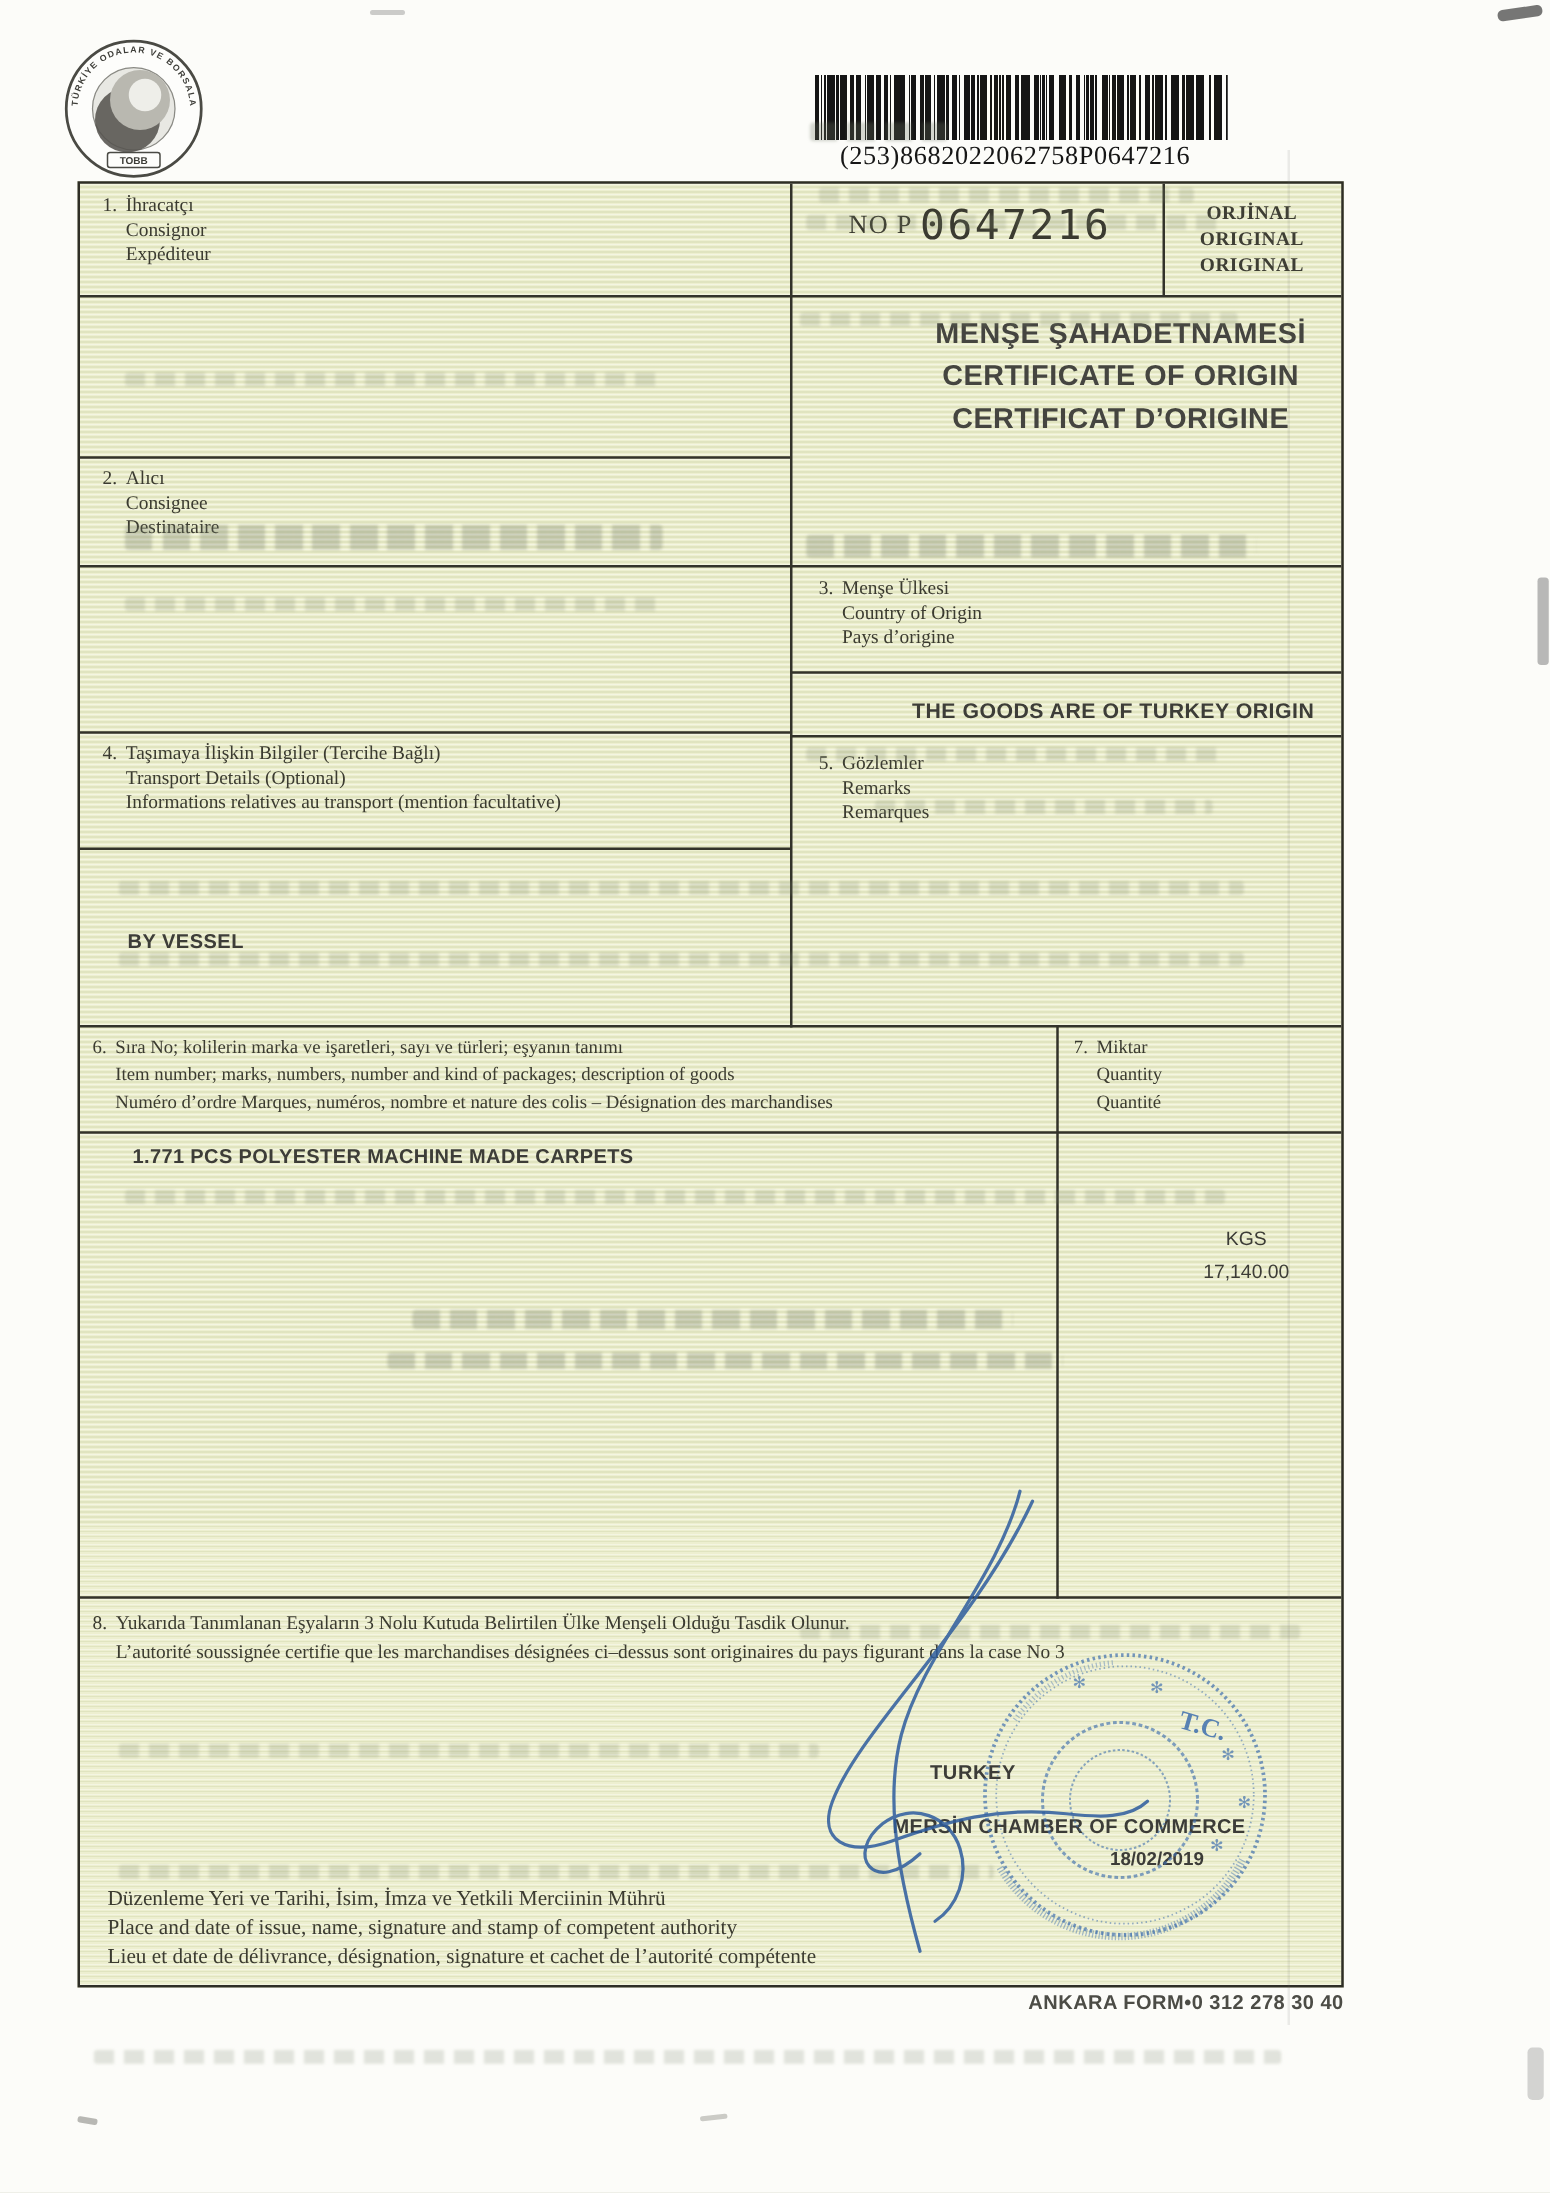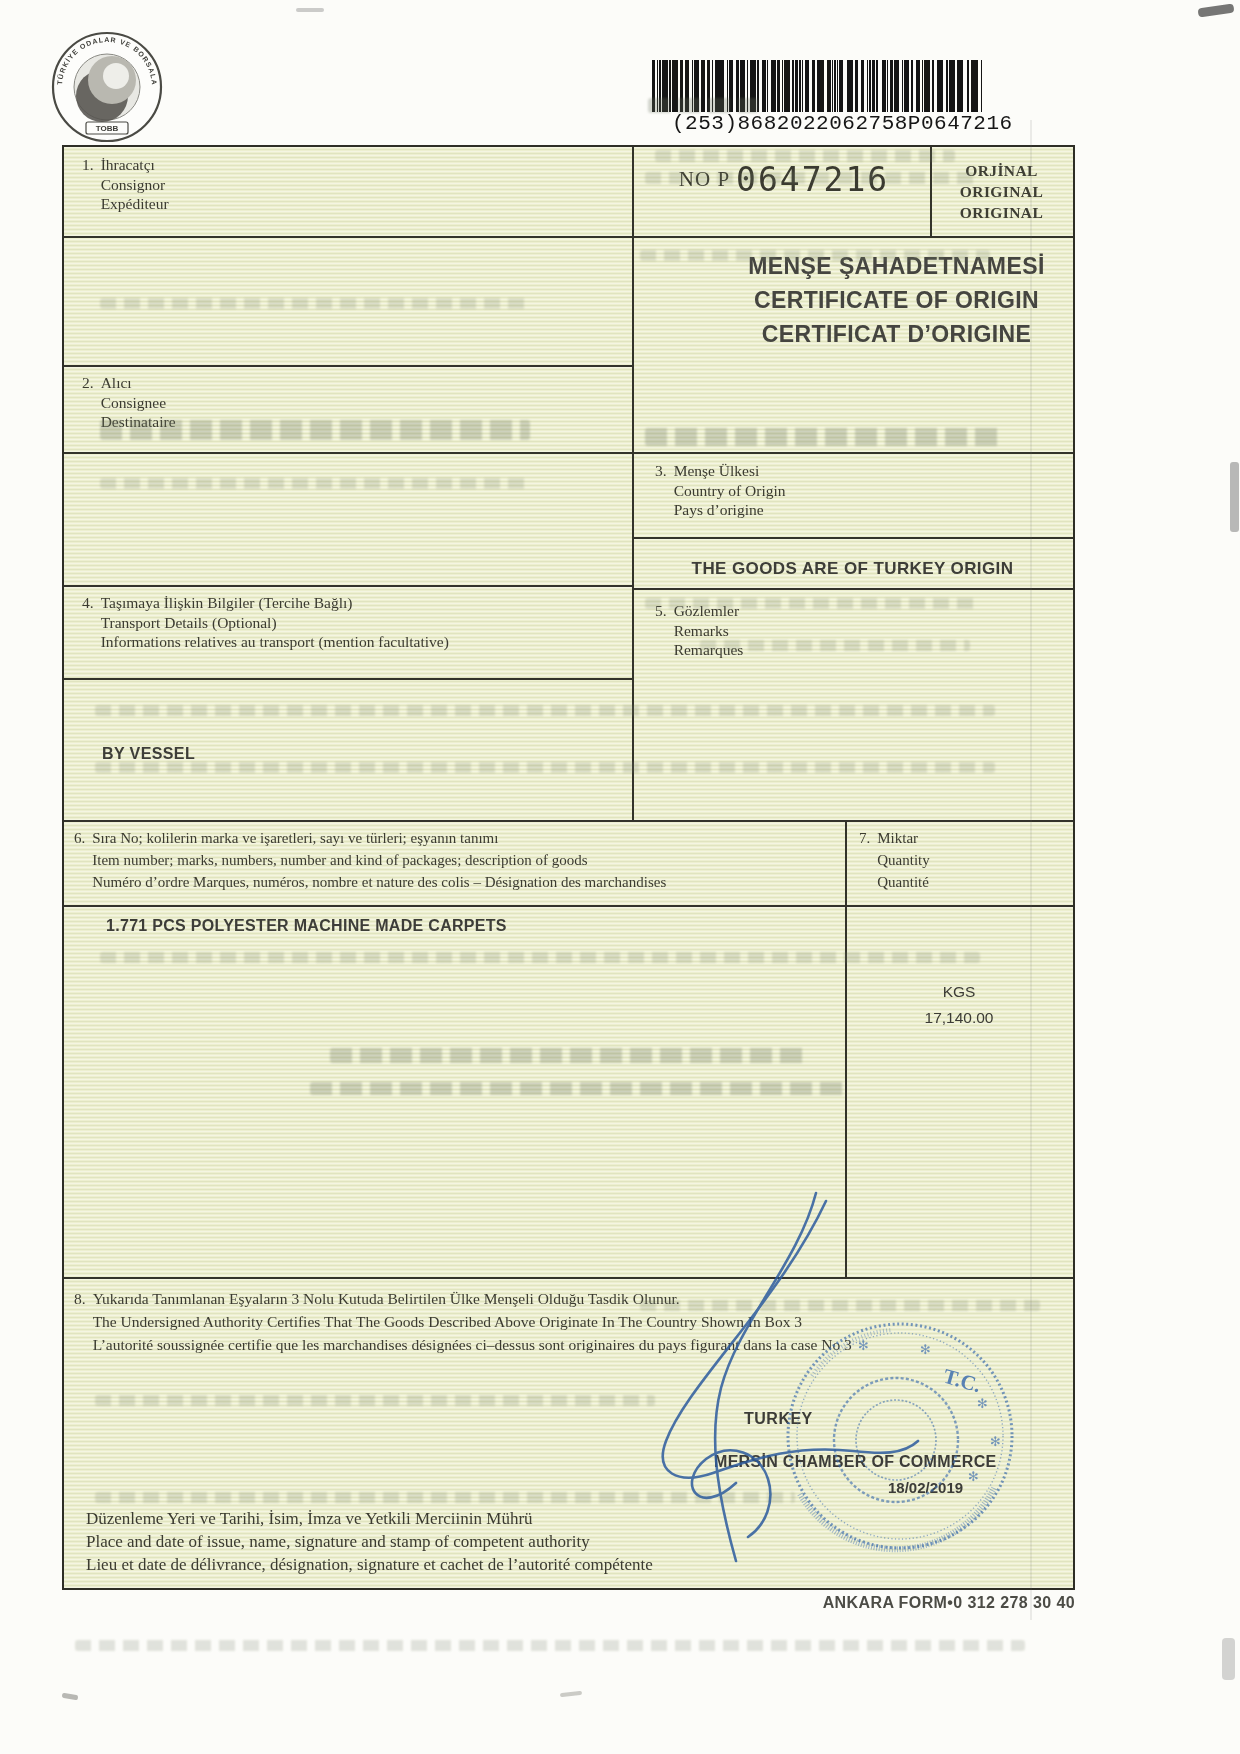--- a/index.html
+++ b/index.html
@@ -15,36 +15,36 @@
   .hl{position:absolute;height:2px;background:#33332a;}
   .vl{position:absolute;width:2px;background:#33332a;}
   
   .lbl{position:absolute;display:flex;gap:7px;font-size:15.5px;line-height:19.5px;}
   .lbl .num{flex:none;}
   .lbl .ll span{display:block;}
   .lbl.wide{font-size:15px;line-height:22px;}
   .sans-b{font-family:"Liberation Sans",sans-serif;font-weight:bold;color:#3d3d38;}
   .title{position:absolute;text-align:center;font-family:"Liberation Sans",sans-serif;
          font-weight:bold;font-size:23px;line-height:34px;letter-spacing:.4px;color:#454540;}
-  .center-val{position:absolute;text-align:center;}
+  .center-val{position:absolute;text-align:center;padding-left:38px;}
   
   .no-box{position:absolute;display:flex;align-items:center;justify-content:center;gap:6px;}
   .no-prefix{font-size:21px;letter-spacing:1px;}
   .no-number{font-family:"DejaVu Sans Mono",monospace;font-size:33px;letter-spacing:2px;color:#3a3a30;}
   .orj{position:absolute;text-align:center;font-family:"Liberation Serif",serif;
        font-weight:bold;font-size:15.5px;line-height:21px;letter-spacing:.4px;color:#3e3e34;}
   
   .bars{position:absolute;left:652px;top:60px;width:330px;height:52px;
         background-image:
          repeating-linear-gradient(90deg,#151515 0 2px,rgba(0,0,0,0) 2px 7px),
          repeating-linear-gradient(90deg,#151515 0 3px,rgba(0,0,0,0) 3px 11px),
          repeating-linear-gradient(90deg,#151515 0 1px,rgba(0,0,0,0) 1px 5px),
          repeating-linear-gradient(90deg,#151515 0 2px,rgba(0,0,0,0) 2px 17px);}
-  .bar-text{position:absolute;left:672px;top:112px;width:330px;text-align:right;
-        font-family:Liberation Mono, monospace;font-size:21px;letter-spacing:.5px;color:#161616;}
+  .bar-text{position:absolute;left:672px;top:112px;width:330px;text-align:left;
+        font-family:Liberation Serif, serif;font-size:21px;letter-spacing:.5px;color:#161616;}
   
   .bleed{position:absolute;border-radius:3px;filter:blur(1.1px);
          background:repeating-linear-gradient(90deg,rgba(118,128,104,.20) 0 16px,rgba(118,128,104,0) 16px 24px);}
   .bleed.bold{background:repeating-linear-gradient(90deg,rgba(105,115,95,.28) 0 22px,rgba(105,115,95,0) 22px 30px);}
   
   .stamp{position:absolute;left:772px;top:1316px;}
   .sign{position:absolute;left:618px;top:1183px;}
   .cert-line{position:absolute;font-family:"Liberation Sans",sans-serif;font-weight:bold;color:#3c3c38;}
   .ankara{position:absolute;left:675px;top:1594px;width:400px;text-align:right;
           font-family:"Liberation Sans",sans-serif;font-weight:bold;font-size:16px;
@@ -175,21 +175,20 @@
 
     <div class="center-val" style="left:781px;top:832px;width:228px;font-family:'Liberation Sans',sans-serif;font-size:15.5px;line-height:26px;color:#3c3c36;">
       <span style="display:block">KGS</span>
       <span style="display:block">17,140.00</span>
     </div>
 
     <div class="lbl" style="left:10px;top:1140px;font-size:15.5px;line-height:23px;width:985px;">
       <span class="num">8.</span>
       <span class="ll">
         <span>Yukarıda Tanımlanan Eşyaların 3 Nolu Kutuda Belirtilen Ülke Menşeli Olduğu Tasdik Olunur.</span>
-        <span>The Undersigned Authority Certifies That The Goods Described Above Originate In The Country Shown In Box 3</span>
         <span>L’autorité soussignée certifie que les marchandises désignées ci–dessus sont originaires du pays figurant dans la case No 3</span>
       </span>
     </div>
 
     <div class="cert-line" style="left:680px;top:1263px;font-size:16px;letter-spacing:.5px;">TURKEY</div>
     <div class="cert-line" style="left:650px;top:1306px;font-size:16px;letter-spacing:.3px;">MERSİN CHAMBER OF COMMERCE</div>
     <div class="cert-line" style="left:824px;top:1332px;font-size:15px;">18/02/2019</div>
 
     <div style="position:absolute;left:22px;top:1360px;font-size:17px;line-height:23px;">
       <span style="display:block">Düzenleme Yeri ve Tarihi, İsim, İmza ve Yetkili Merciinin Mührü</span>

